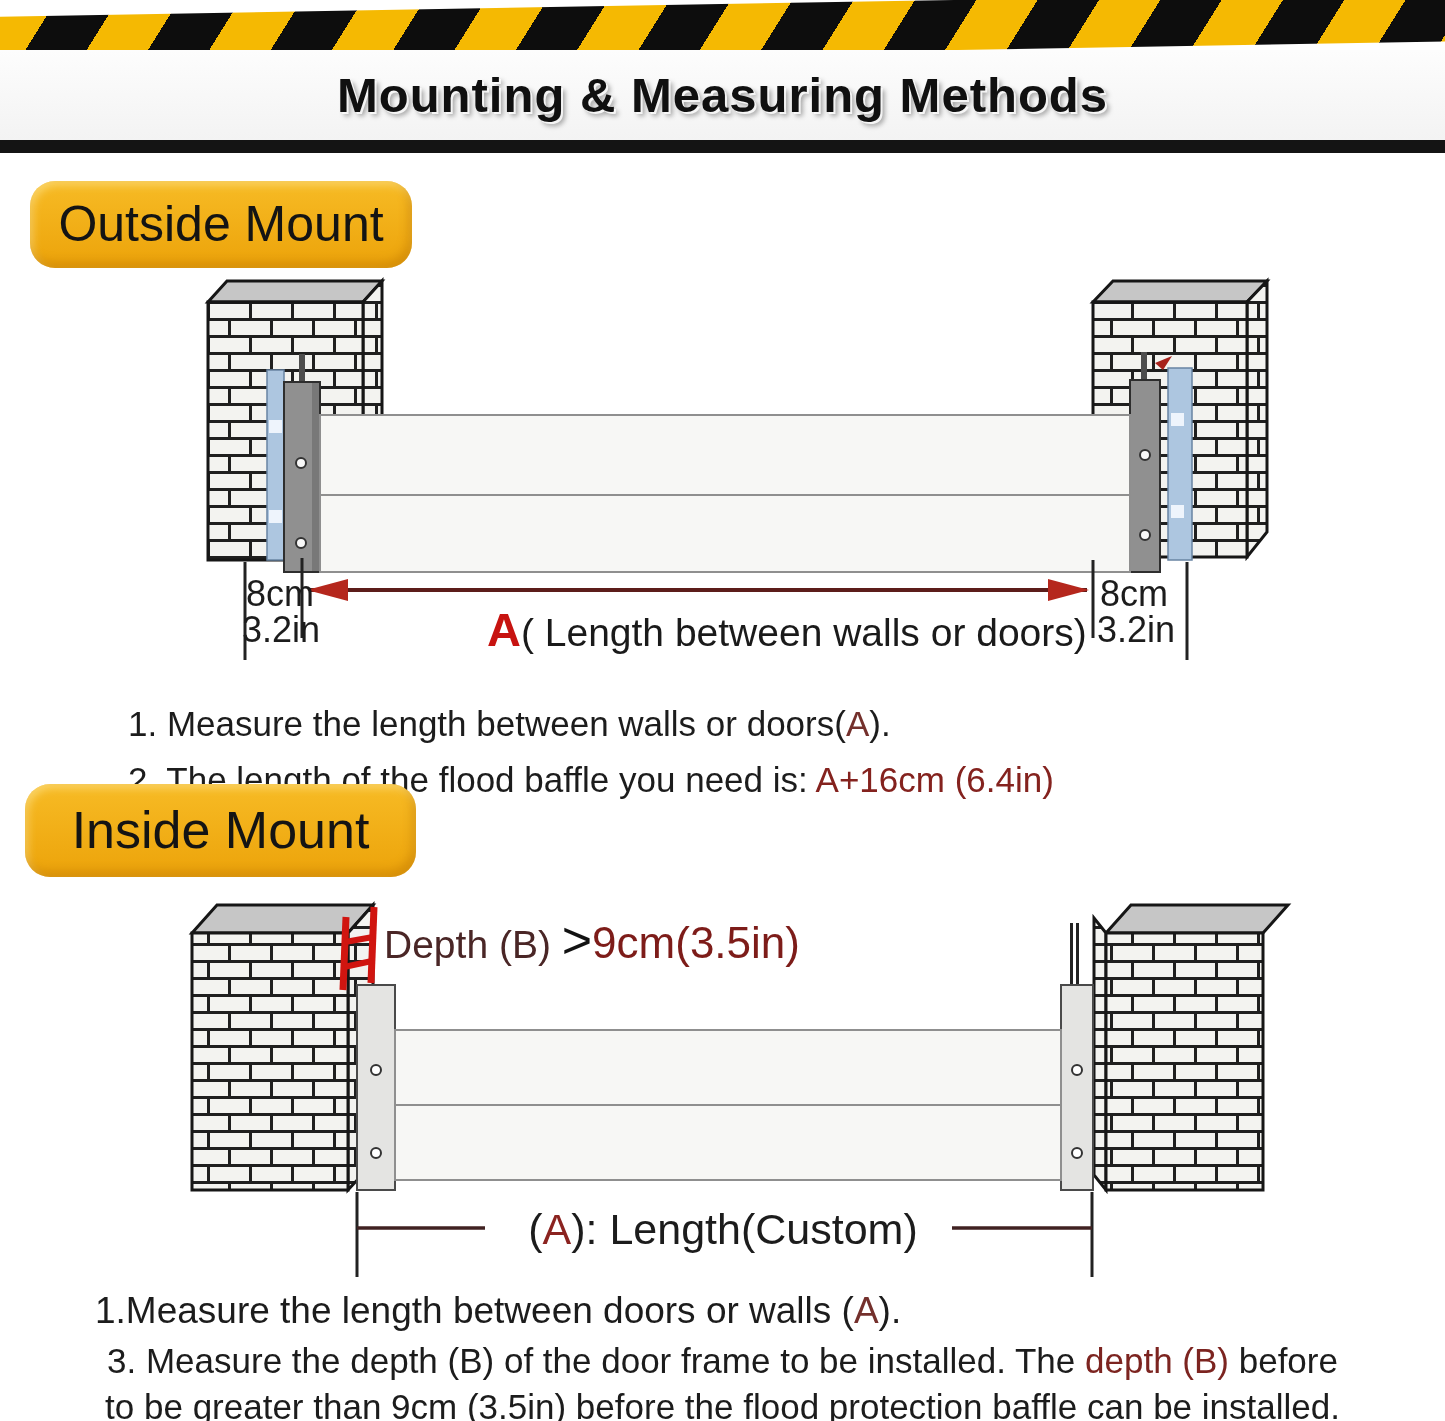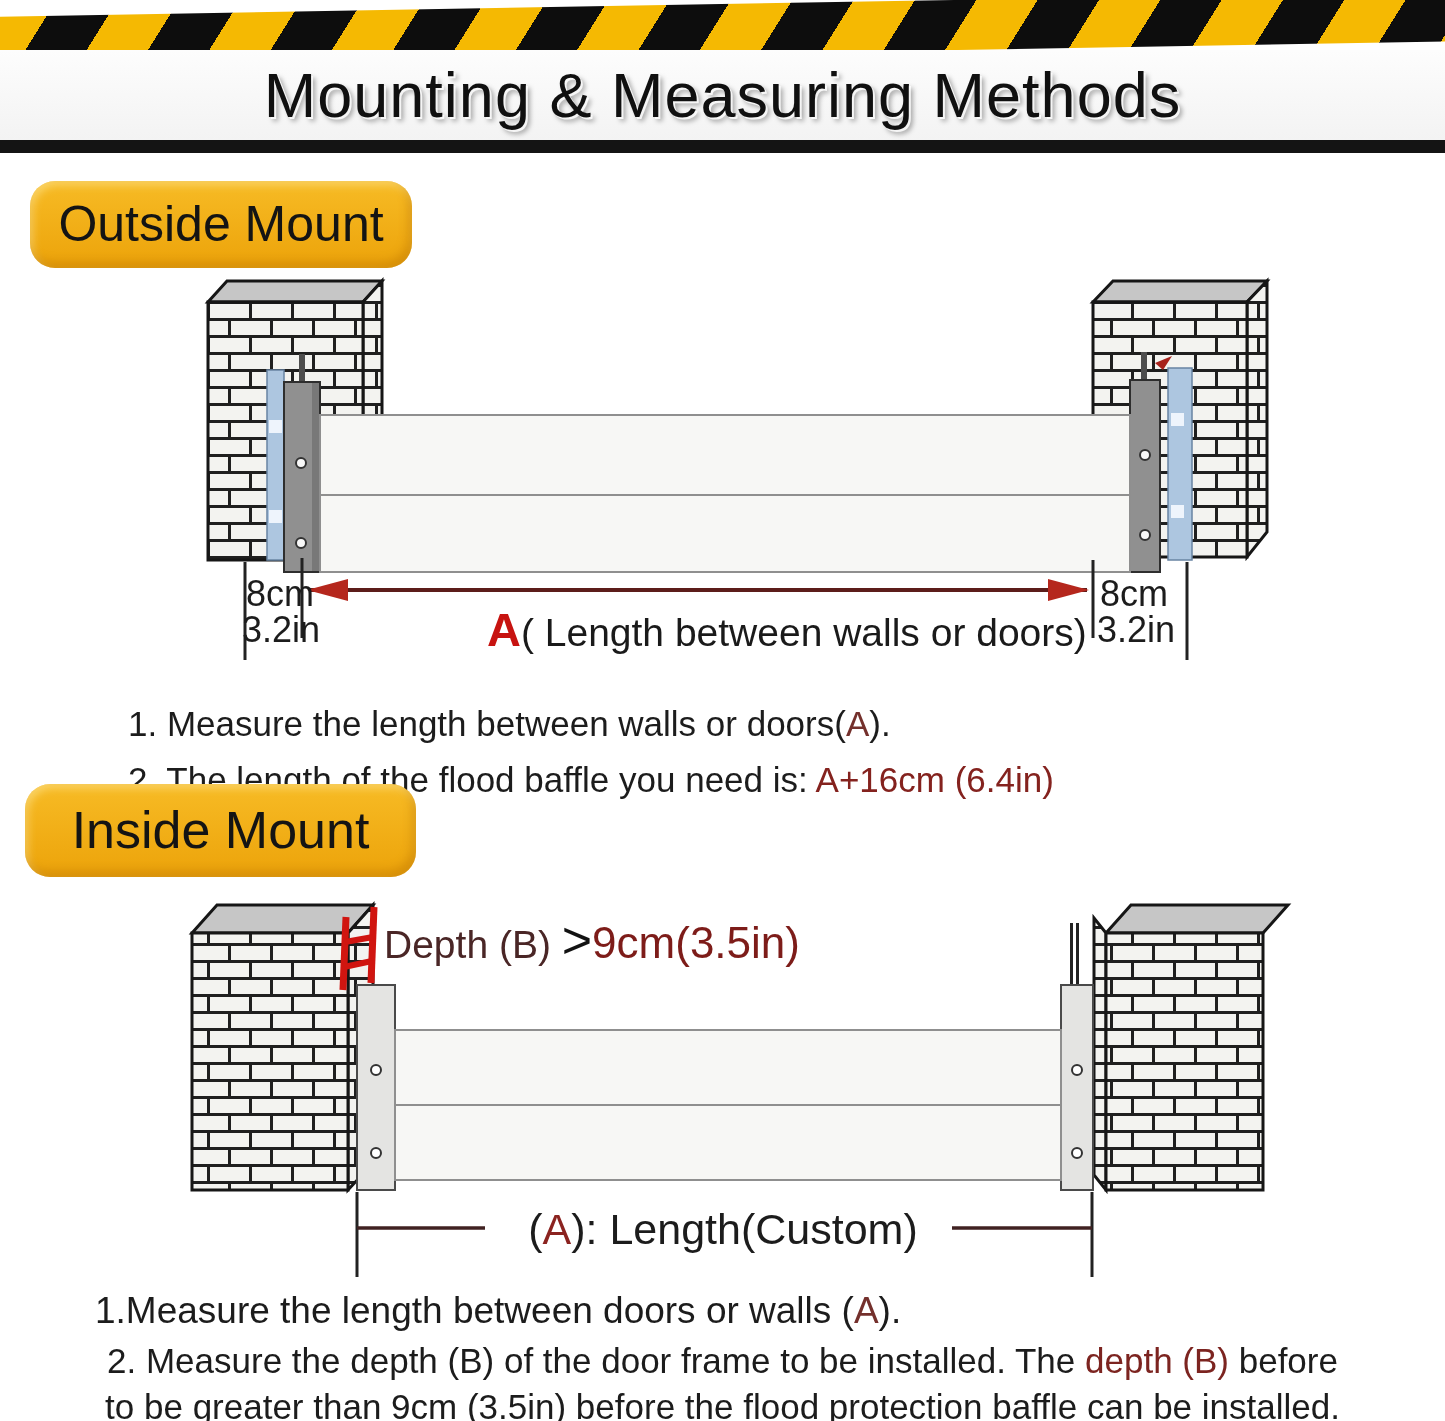--- a/index.html
+++ b/index.html
@@ -12,21 +12,21 @@
     position:absolute;top:4px;left:-15px;width:1480px;height:50px;
     transform:rotate(-1deg);
     background:repeating-linear-gradient(123deg,#f5b902 0 52px,#0d0d0d 52px 104px);
   }
   .title-band{
     position:absolute;top:50px;left:0;width:1445px;height:90px;
     background:linear-gradient(180deg,#fdfdfd 0%,#f3f3f3 100%);
     display:flex;align-items:center;justify-content:center;
   }
   .title-band h1{
-    margin:16px;font-size:63px;font-weight:400;letter-spacing:1px;color:#101010;
+    margin:16px;font-size:49px;font-weight:700;letter-spacing:1px;color:#101010;
     text-shadow:2px 2px 0 rgba(255,255,255,.85), 4px 4px 5px rgba(0,0,0,.35);
   }
   .black-bar{position:absolute;top:140px;left:0;width:1445px;height:13px;background:#141414;}
   
   .mount-label{
     position:absolute;border-radius:25px;text-align:center;color:#141414;
     background:linear-gradient(180deg,#f7bb25 0%,#eca30a 100%);
     box-shadow:inset -4px -6px 10px rgba(180,110,0,.40), inset 3px 4px 8px rgba(255,235,160,.55);
   }
   .mount-label.outside{left:30px;top:181px;width:382px;height:87px;line-height:87px;font-size:50px;}
@@ -198,17 +198,17 @@
     </text>
 
     <text x="723" y="349" text-anchor="middle" font-size="43">
       <tspan fill="#1c1c1c">(</tspan><tspan fill="#8b2320">A</tspan><tspan fill="#1c1c1c">): Length(Custom)</tspan>
     </text>
   </svg>
 
   <p class="steps-bottom-1"><span>1.Measure the length between doors or walls (</span><span class="red-a">A</span><span>).</span></p>
 
   <p class="steps-bottom-2">
-    <span class="block"><span>2. Measure the depth (B) of the door frame to be installed. The </span><span class="maroon">depth (B)</span><span> before</span></span>
+    <span class="block"><span>3. Measure the depth (B) of the door frame to be installed. The </span><span class="maroon">depth (B)</span><span> before</span></span>
     <span class="block">to be greater than 9cm (3.5in) before the flood protection baffle can be installed.</span>
   </p>
 
 </div>
 
 </body></html>

